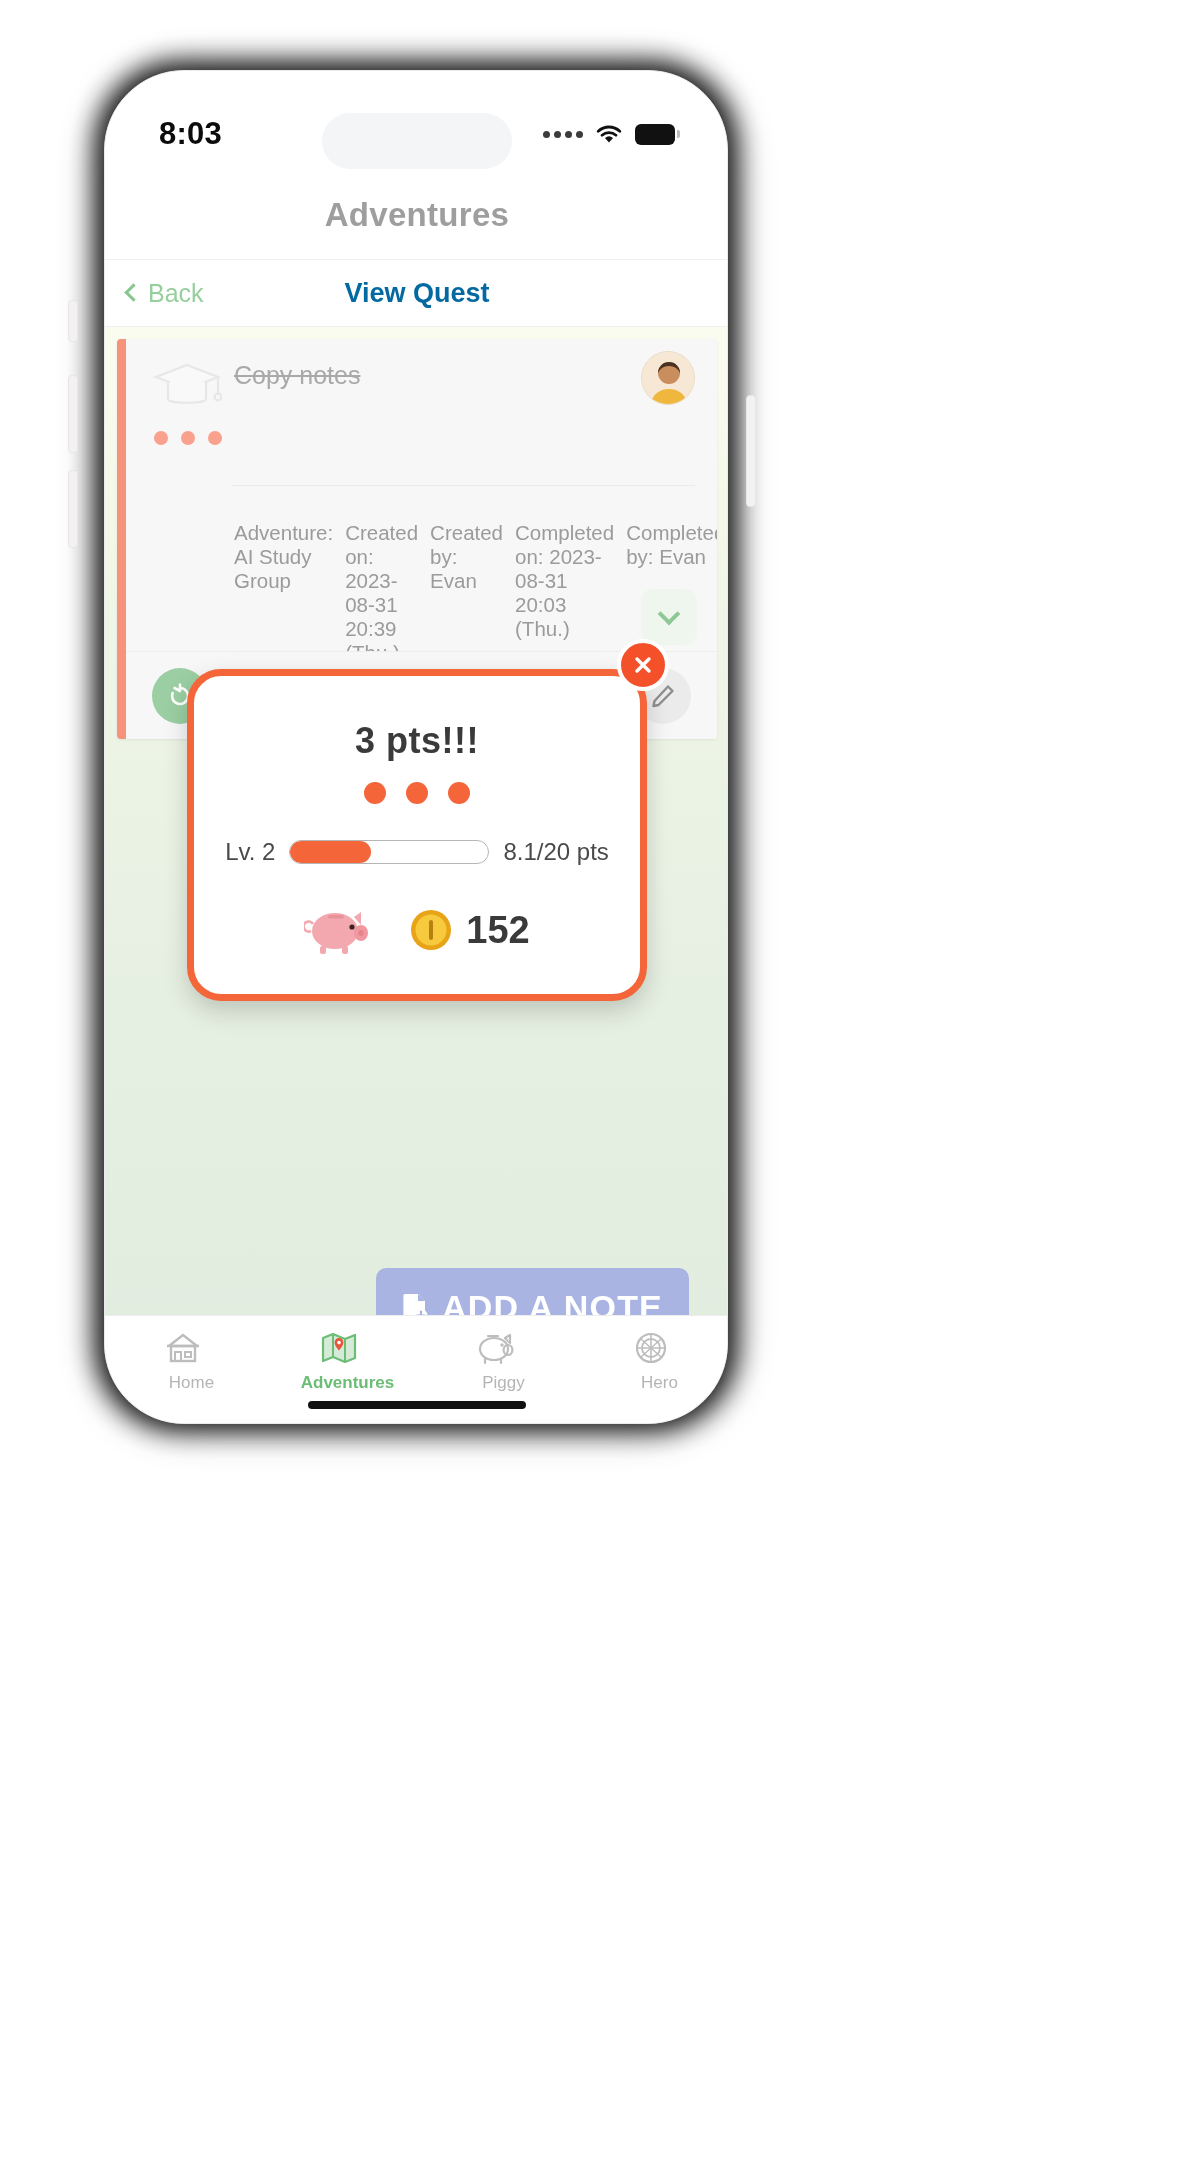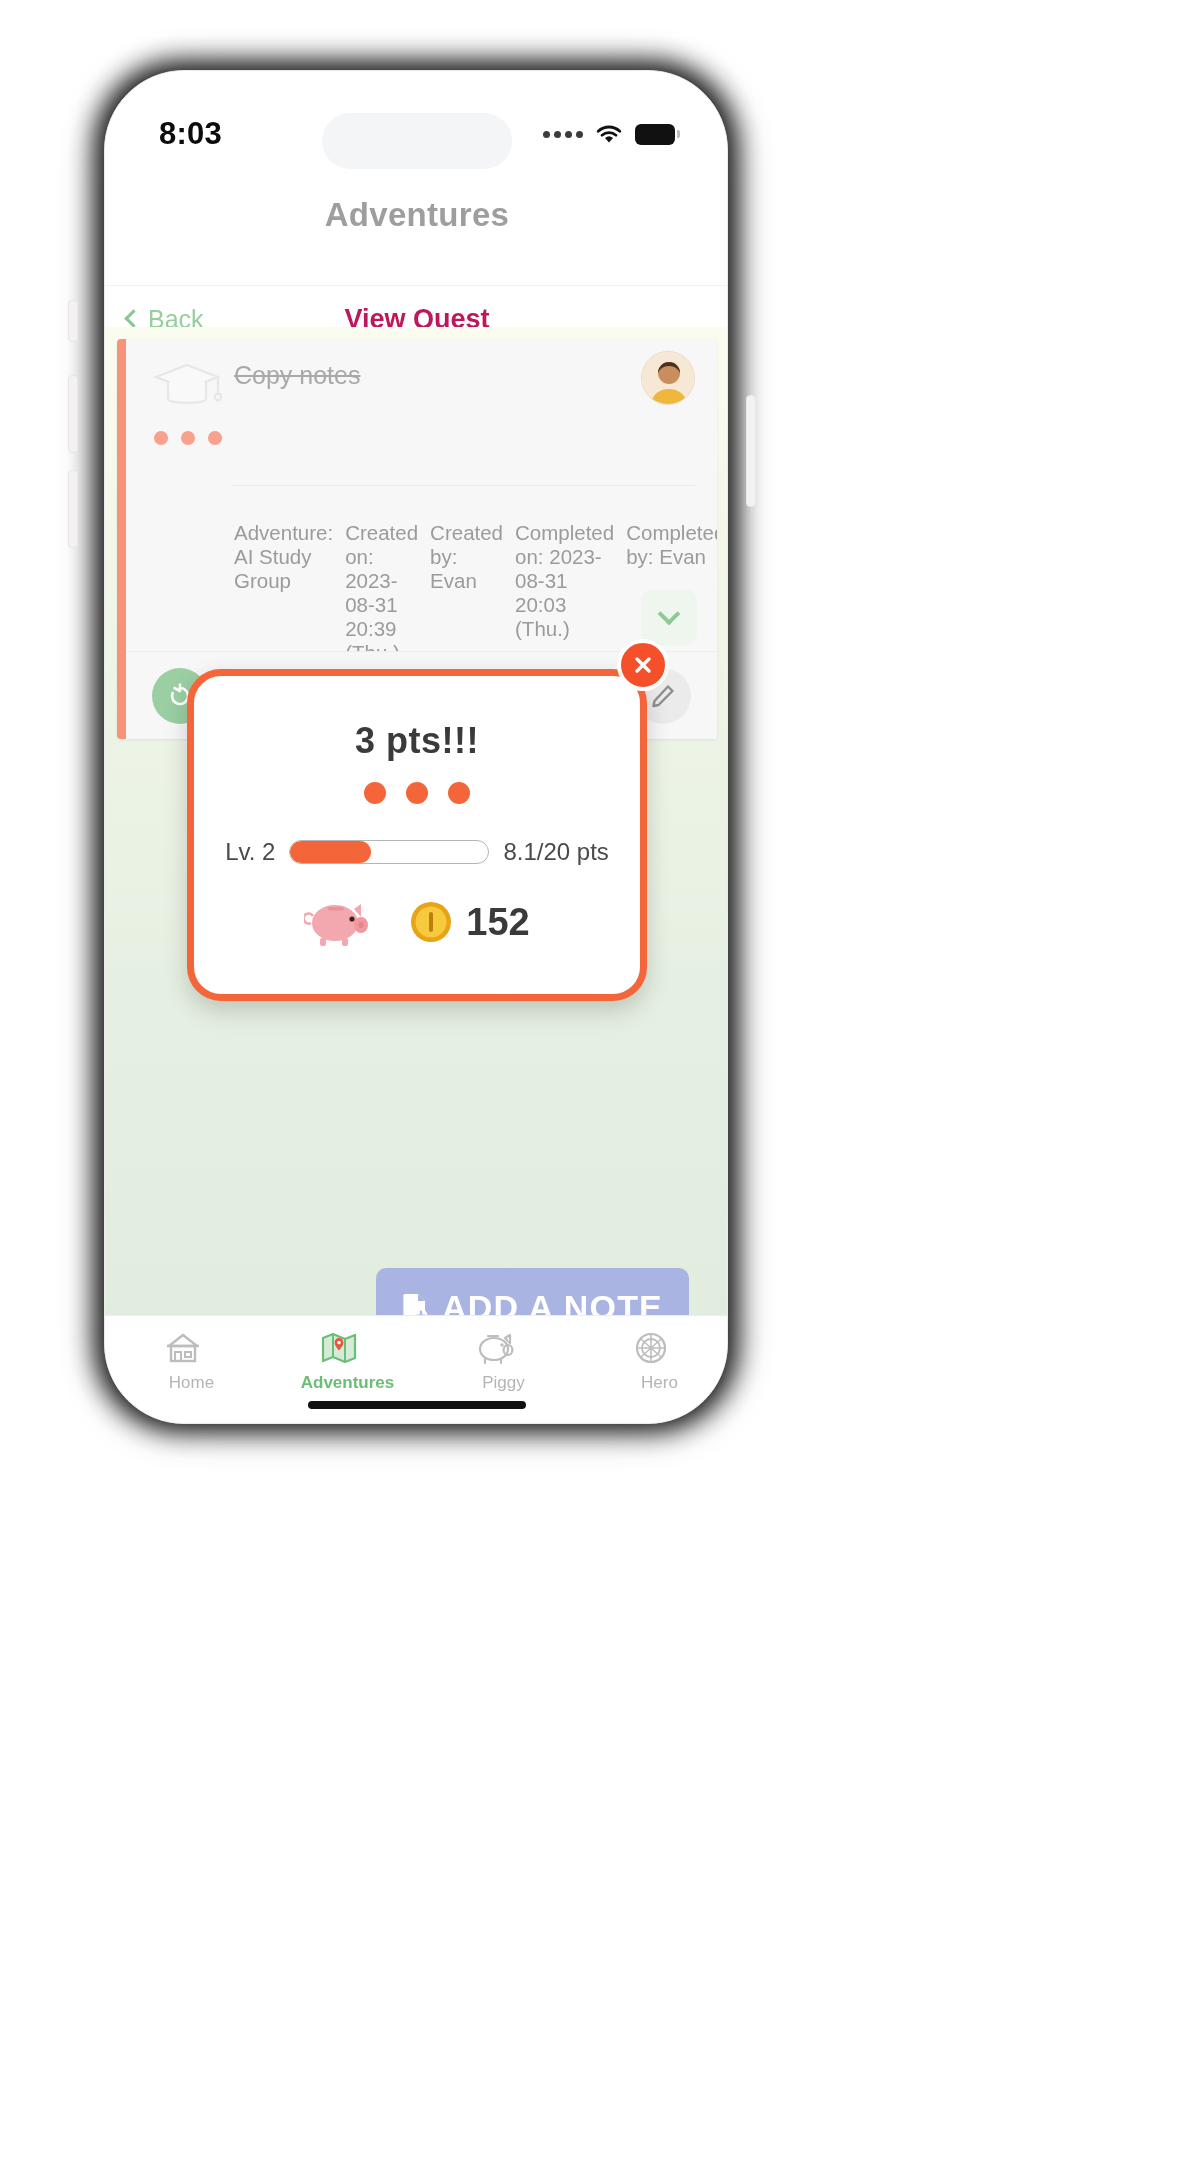--- a/index.html
+++ b/index.html
@@ -108,37 +108,37 @@
   .app-title {
     font-size: 33px; font-weight: 700; color: #9e9e9e;
     letter-spacing: .3px;
   }
   .navbar {
     position: absolute;
     left: 0; top: 188px; width: 624px; height: 68px;
     background: #ffffff;
     border-top: 1px solid #f1f1f1;
     border-bottom: 1px solid #eef0ee;
-    display: flex; align-items: center; margin-top: 26px;
+    display: flex; align-items: center;
   }
   .nav-back {
     display: flex; align-items: center; gap: 8px;
     margin-left: 22px;
     color: #95cf9c; font-size: 25px; font-weight: 500;
   }
   .chev {
     width: 13px; height: 13px;
     border-left: 3.5px solid #86c78f;
     border-bottom: 3.5px solid #86c78f;
     transform: rotate(45deg);
     margin-bottom: 2px;
   }
   .nav-center {
     position: absolute; left: 50%; transform: translateX(-50%);
-    color: #be185d; font-size: 27px; font-weight: 700;
+    color: #0369a1; font-size: 27px; font-weight: 700;
   }
 
   
   .page-body {
     position: absolute;
     left: 0; top: 256px; width: 624px; height: 1098px;
     background: linear-gradient(180deg,#fafcef 0%, #f2f7e8 20%, #e6f0e2 60%, #e0ecdf 100%);
   }
 
   
@@ -261,21 +261,21 @@
     width: 200px; height: 24px; border-radius: 14px;
     background: #ffffff; border: 1.5px solid #b6b6b6;
     overflow: hidden; position: relative;
   }
   .bar-fill {
     position: absolute; left: 0; top: 0; bottom: 0;
     background: #f4663a; border-radius: 14px;
   }
   .pts-label { font-size: 24px; color: #4a4a4a; }
   .coin-row {
-    position: absolute; left: 0; right: 0; top: 220px;
+    position: absolute; left: 0; right: 0; top: 228px;
     display: flex; justify-content: center; gap: 40px;
   }
   .piggy { width: 66px; height: 52px; display: block; }
   .coin-group { display: flex; align-items: center; gap: 14px; }
   .coin { width: 42px; height: 42px; display: block; }
   .coin-amt { font-size: 38px; font-weight: 700; color: #3a3a3a; }
 
   
   .add-note {
     position: absolute; right: 40px; bottom: 78px;

